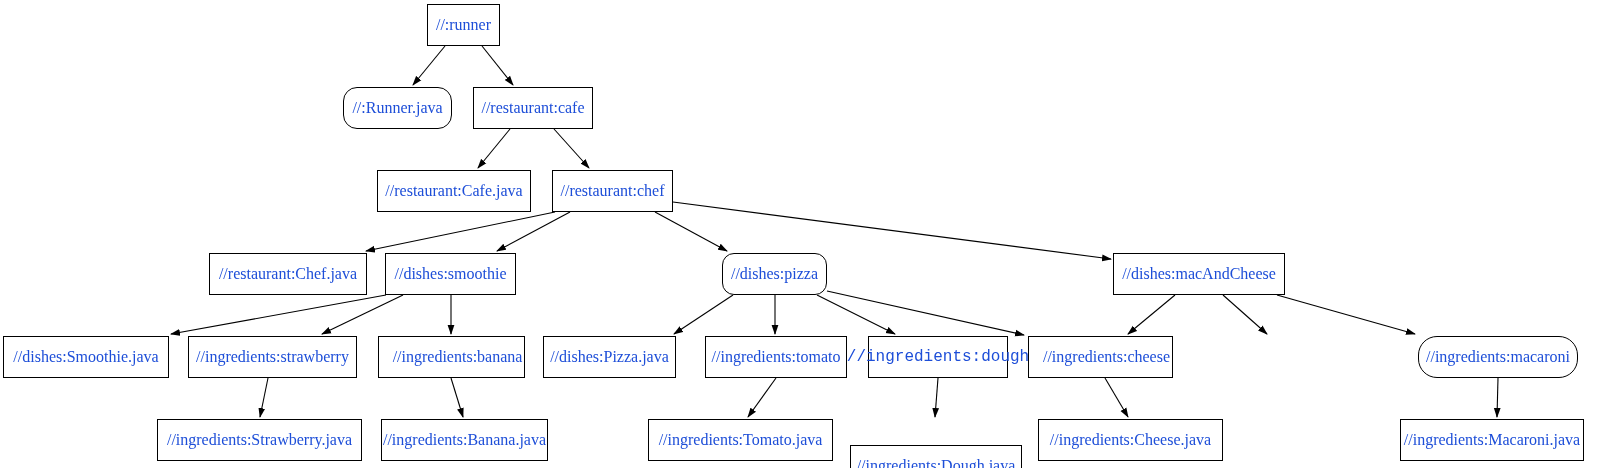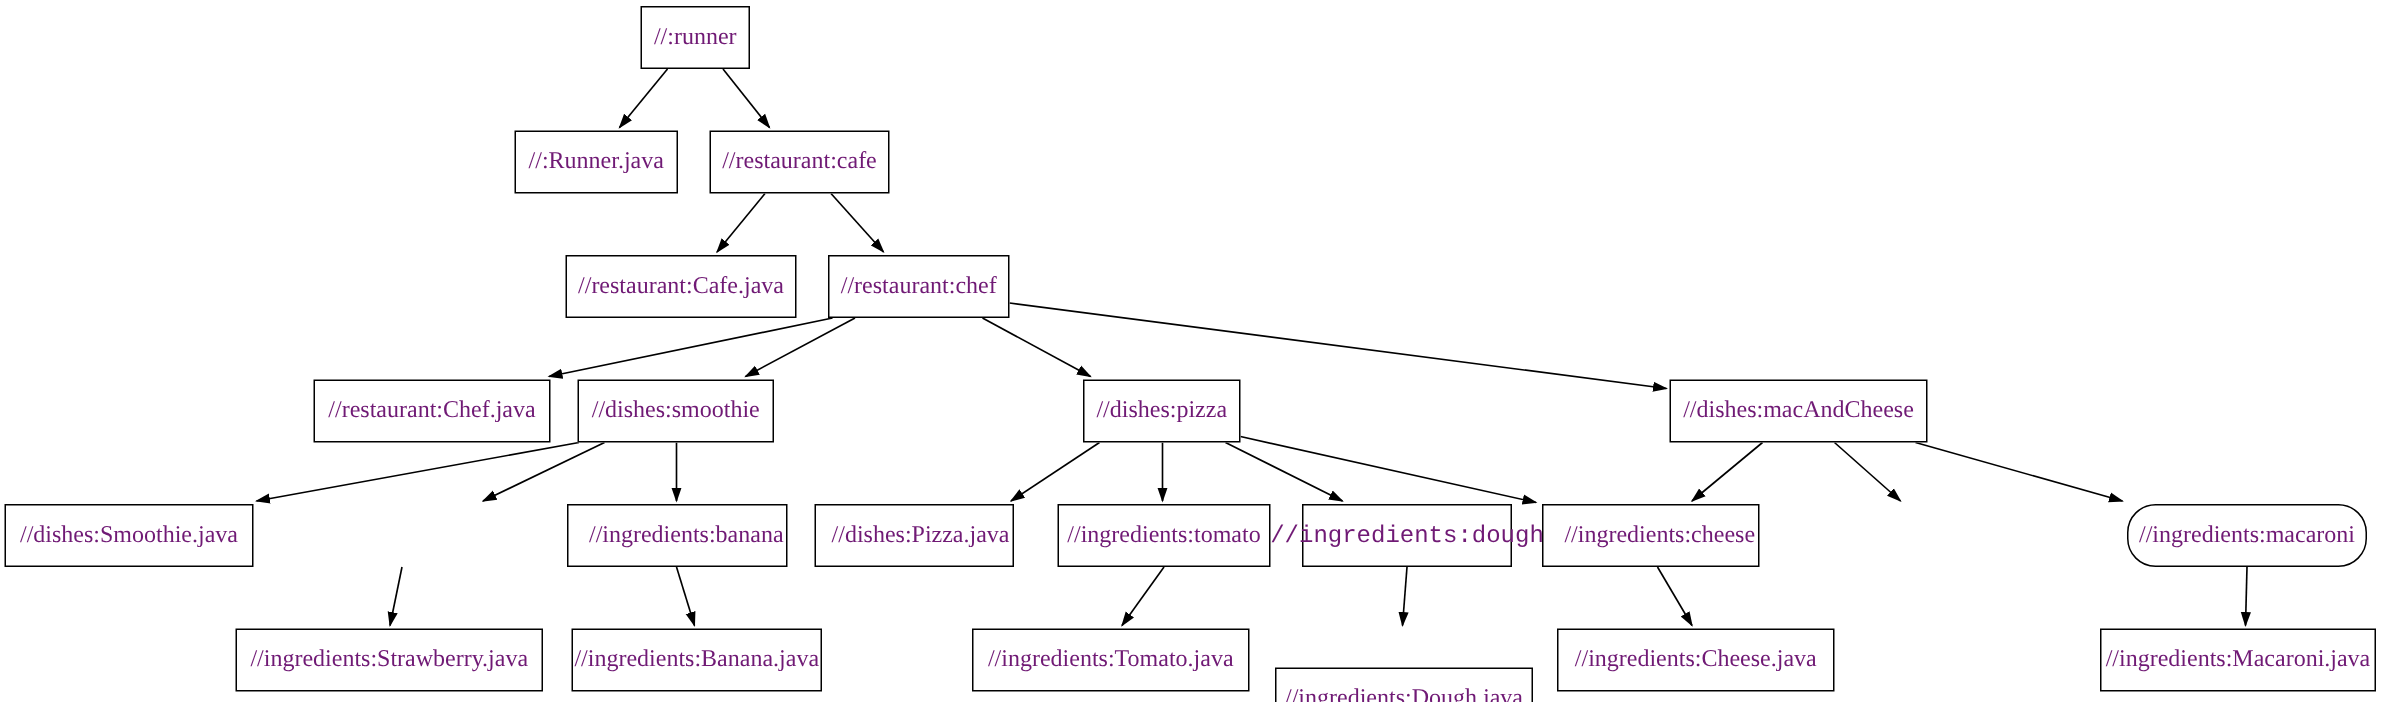--- a/index.html
+++ b/index.html
@@ -28,21 +28,21 @@
     box-sizing: border-box;
     border: 1px solid #000000;
     background: #ffffff;
     display: flex;
     align-items: center;
     justify-content: center;
     white-space: nowrap;
   }
   .graph-node .node-label {
     font-size: 16px;
-    color: #701a75;
+    color: #1d4ed8;
     line-height: 1;
     padding: 0 2px;
   }
   .edge-line {
     stroke: #000000;
     stroke-width: 1.1;
     fill: none;
   }
 </style>
 </head>
@@ -76,51 +76,54 @@
       <line x1="268" y1="378" x2="260" y2="417" class="edge-line" marker-end="url(#arrowhead)"></line>
       <line x1="451" y1="378" x2="463" y2="417" class="edge-line" marker-end="url(#arrowhead)"></line>
       <line x1="776" y1="378" x2="748" y2="417" class="edge-line" marker-end="url(#arrowhead)"></line>
       <line x1="938" y1="378" x2="935" y2="417" class="edge-line" marker-end="url(#arrowhead)"></line>
       <line x1="1105" y1="378" x2="1128" y2="417" class="edge-line" marker-end="url(#arrowhead)"></line>
       <line x1="1498" y1="378" x2="1497" y2="417" class="edge-line" marker-end="url(#arrowhead)"></line>
     </svg>
 <div class="graph-node" style="left: 427px; top: 4px; width: 73px; height: 42px;">
       <span class="node-label">//:runner</span>
     </div>
-    <div class="graph-node" style="left: 343px; top: 87px; width: 109px; height: 42px;">
+    <div class="graph-node" style="left: 343px; top: 87px; width: 109px; height: 42px; border-radius: 14px;">
       <span class="node-label">//:Runner.java</span>
     </div>
     <div class="graph-node" style="left: 473px; top: 87px; width: 120px; height: 42px;">
       <span class="node-label">//restaurant:cafe</span>
     </div>
     <div class="graph-node" style="left: 377px; top: 170px; width: 154px; height: 42px;">
       <span class="node-label">//restaurant:Cafe.java</span>
     </div>
     <div class="graph-node" style="left: 552px; top: 170px; width: 121px; height: 42px;">
       <span class="node-label">//restaurant:chef</span>
     </div>
     <div class="graph-node" style="left: 209px; top: 253px; width: 158px; height: 42px;">
       <span class="node-label">//restaurant:Chef.java</span>
     </div>
     <div class="graph-node" style="left: 385px; top: 253px; width: 131px; height: 42px;">
       <span class="node-label">//dishes:smoothie</span>
     </div>
-    <div class="graph-node" style="left: 722px; top: 253px; width: 105px; height: 42px;">
+    <div class="graph-node" style="left: 722px; top: 253px; width: 105px; height: 42px; border-radius: 12px;">
       <span class="node-label">//dishes:pizza</span>
     </div>
     <div class="graph-node" style="left: 1113px; top: 253px; width: 172px; height: 42px;">
       <span class="node-label">//dishes:macAndCheese</span>
     </div>
     <div class="graph-node" style="left: 3px; top: 336px; width: 166px; height: 42px;">
       <span class="node-label">//dishes:Smoothie.java</span>
     </div>
+    <div class="graph-node" style="left: 188px; top: 336px; width: 169px; height: 42px;">
+      <span class="node-label">//ingredients:strawberry</span>
+    </div>
     <div class="graph-node" style="left: 378px; top: 336px; width: 147px; height: 42px; padding-left: 12px;">
       <span class="node-label">//ingredients:banana</span>
     </div>
-    <div class="graph-node" style="left: 543px; top: 336px; width: 133px; height: 42px; justify-content: flex-end;">
+    <div class="graph-node" style="left: 543px; top: 336px; width: 133px; height: 42px;">
       <span class="node-label">//dishes:Pizza.java</span>
     </div>
     <div class="graph-node" style="left: 705px; top: 336px; width: 142px; height: 42px;">
       <span class="node-label">//ingredients:tomato</span>
     </div>
     <div class="graph-node" style="left: 868px; top: 336px; width: 140px; height: 42px; font-family: Liberation Mono, monospace;">
       <span class="node-label">//ingredients:dough</span>
     </div>
     <div class="graph-node" style="left: 1028px; top: 336px; width: 145px; height: 42px; padding-left: 12px;">
       <span class="node-label">//ingredients:cheese</span>

